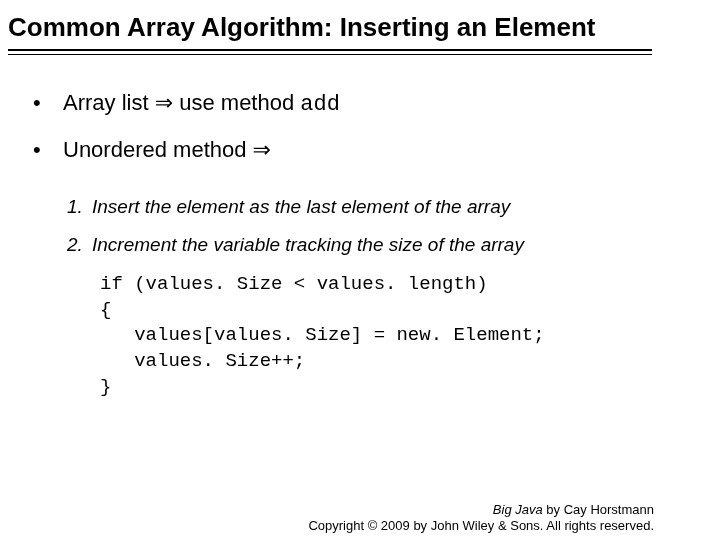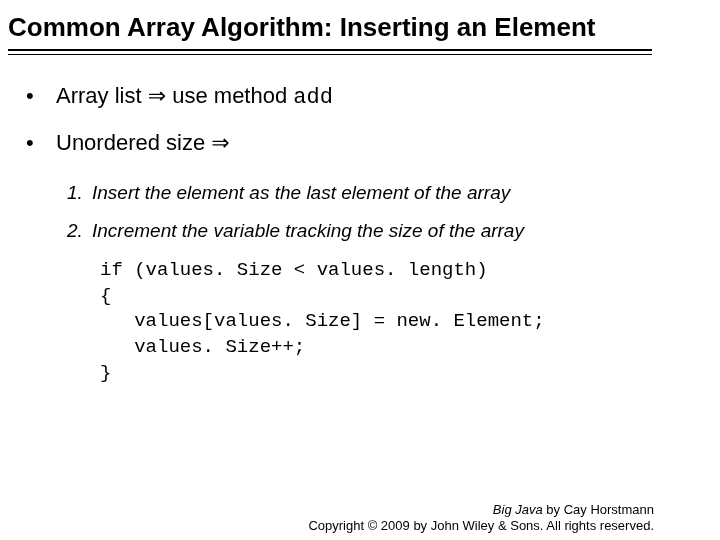--- a/index.html
+++ b/index.html
@@ -30,21 +30,21 @@
     border-top: 2px solid #000;
     border-bottom: 1px solid #000;
     height: 3px;
     background: transparent;
   }
   .content {
     padding: 10px 0 0 0;
   }
   ul.bullets {
     list-style: none;
-    margin: 8px;
+    margin: 15px;
     padding: 0;
   }
   ul.bullets > li {
     padding: 10px 20px 10px 48px;
     position: relative;
     font-size: 22px;
   }
   ul.bullets > li::before {
     content: "•";
     position: absolute;
@@ -93,21 +93,21 @@
 
   <div class="title">Common Array Algorithm: Inserting an Element</div>
   <hr class="title-rule">
 
   <div class="content">
     <ul class="bullets">
       <li>
         <span>Array list ⇒ use method </span><span class="code-inline">add</span>
       </li>
       <li>
-        <span>Unordered size ⇒</span>
+        <span>Unordered method ⇒</span>
       </li>
     </ul>
 
     <ol class="steps">
       <li>Insert the element as the last element of the array</li>
       <li>Increment the variable tracking the size of the array</li>
     </ol>
 
     <div class="code-block">if (values. Size &lt; values. length)
 {

